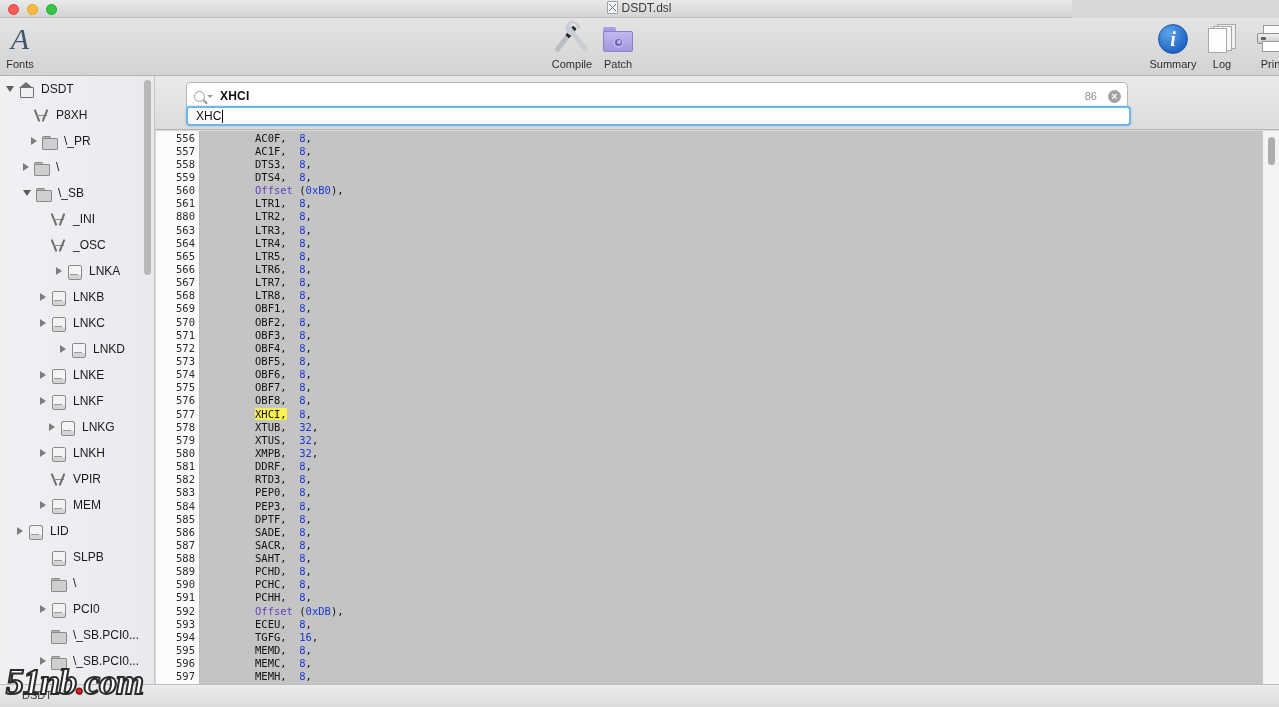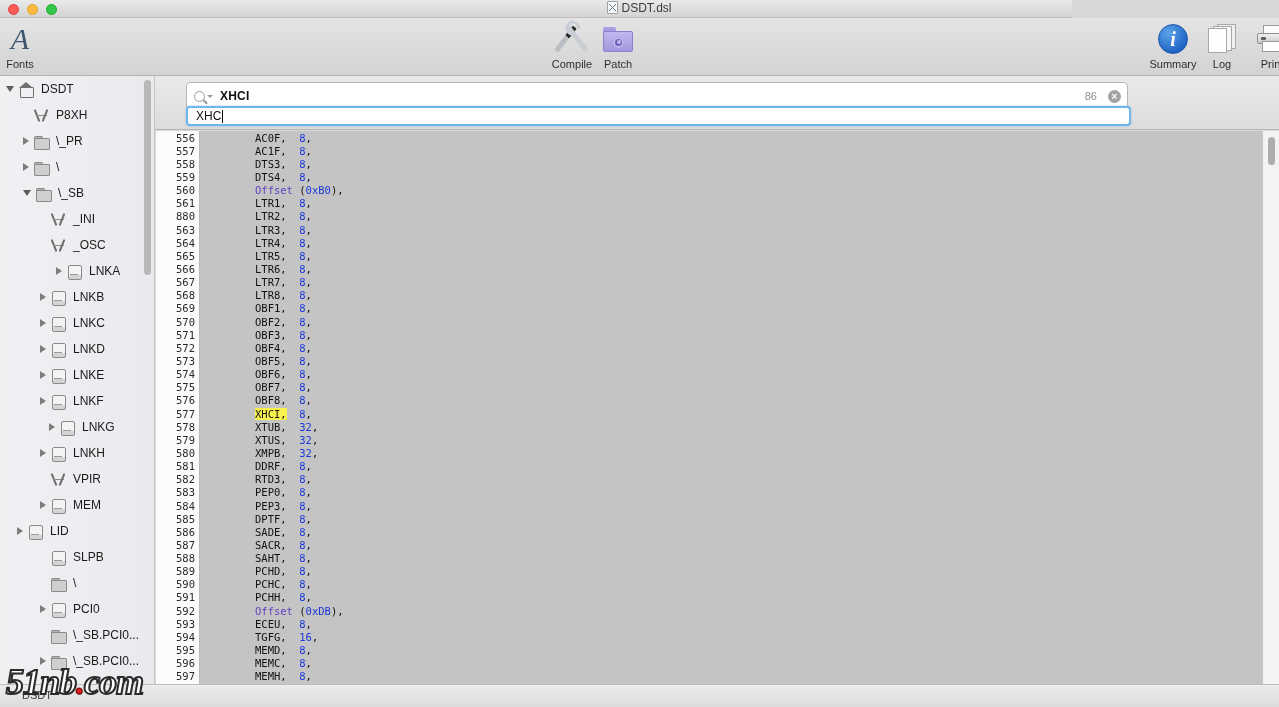--- a/index.html
+++ b/index.html
@@ -458,21 +458,21 @@
           <span class="ic ic-home"></span>
           <span>DSDT</span>
         </div>
         <div class="tree-row" style="padding-left: 23px;">
           <span class="tri none"></span>
           <span class="ic ic-method">
             <i></i>
           </span>
           <span>P8XH</span>
         </div>
-        <div class="tree-row" style="padding-left: 23px; align-items: center;">
+        <div class="tree-row" style="padding-left: 31px; align-items: center;">
           <span class="tri"></span>
           <span class="ic ic-folder"></span>
           <span>\_PR</span>
         </div>
         <div class="tree-row" style="padding-left: 23px;">
           <span class="tri"></span>
           <span class="ic ic-folder"></span>
           <span>\</span>
         </div>
         <div class="tree-row" style="padding-left: 23px;">
@@ -502,21 +502,21 @@
         <div class="tree-row" style="padding-left: 40px;">
           <span class="tri"></span>
           <span class="ic ic-device"></span>
           <span>LNKB</span>
         </div>
         <div class="tree-row" style="padding-left: 40px;">
           <span class="tri"></span>
           <span class="ic ic-device"></span>
           <span>LNKC</span>
         </div>
-        <div class="tree-row" style="padding-left: 40px;">
+        <div class="tree-row" style="padding-left: 60px;">
           <span class="tri"></span>
           <span class="ic ic-device"></span>
           <span>LNKD</span>
         </div>
         <div class="tree-row" style="padding-left: 40px;">
           <span class="tri"></span>
           <span class="ic ic-device"></span>
           <span>LNKE</span>
         </div>
         <div class="tree-row" style="padding-left: 40px;">

